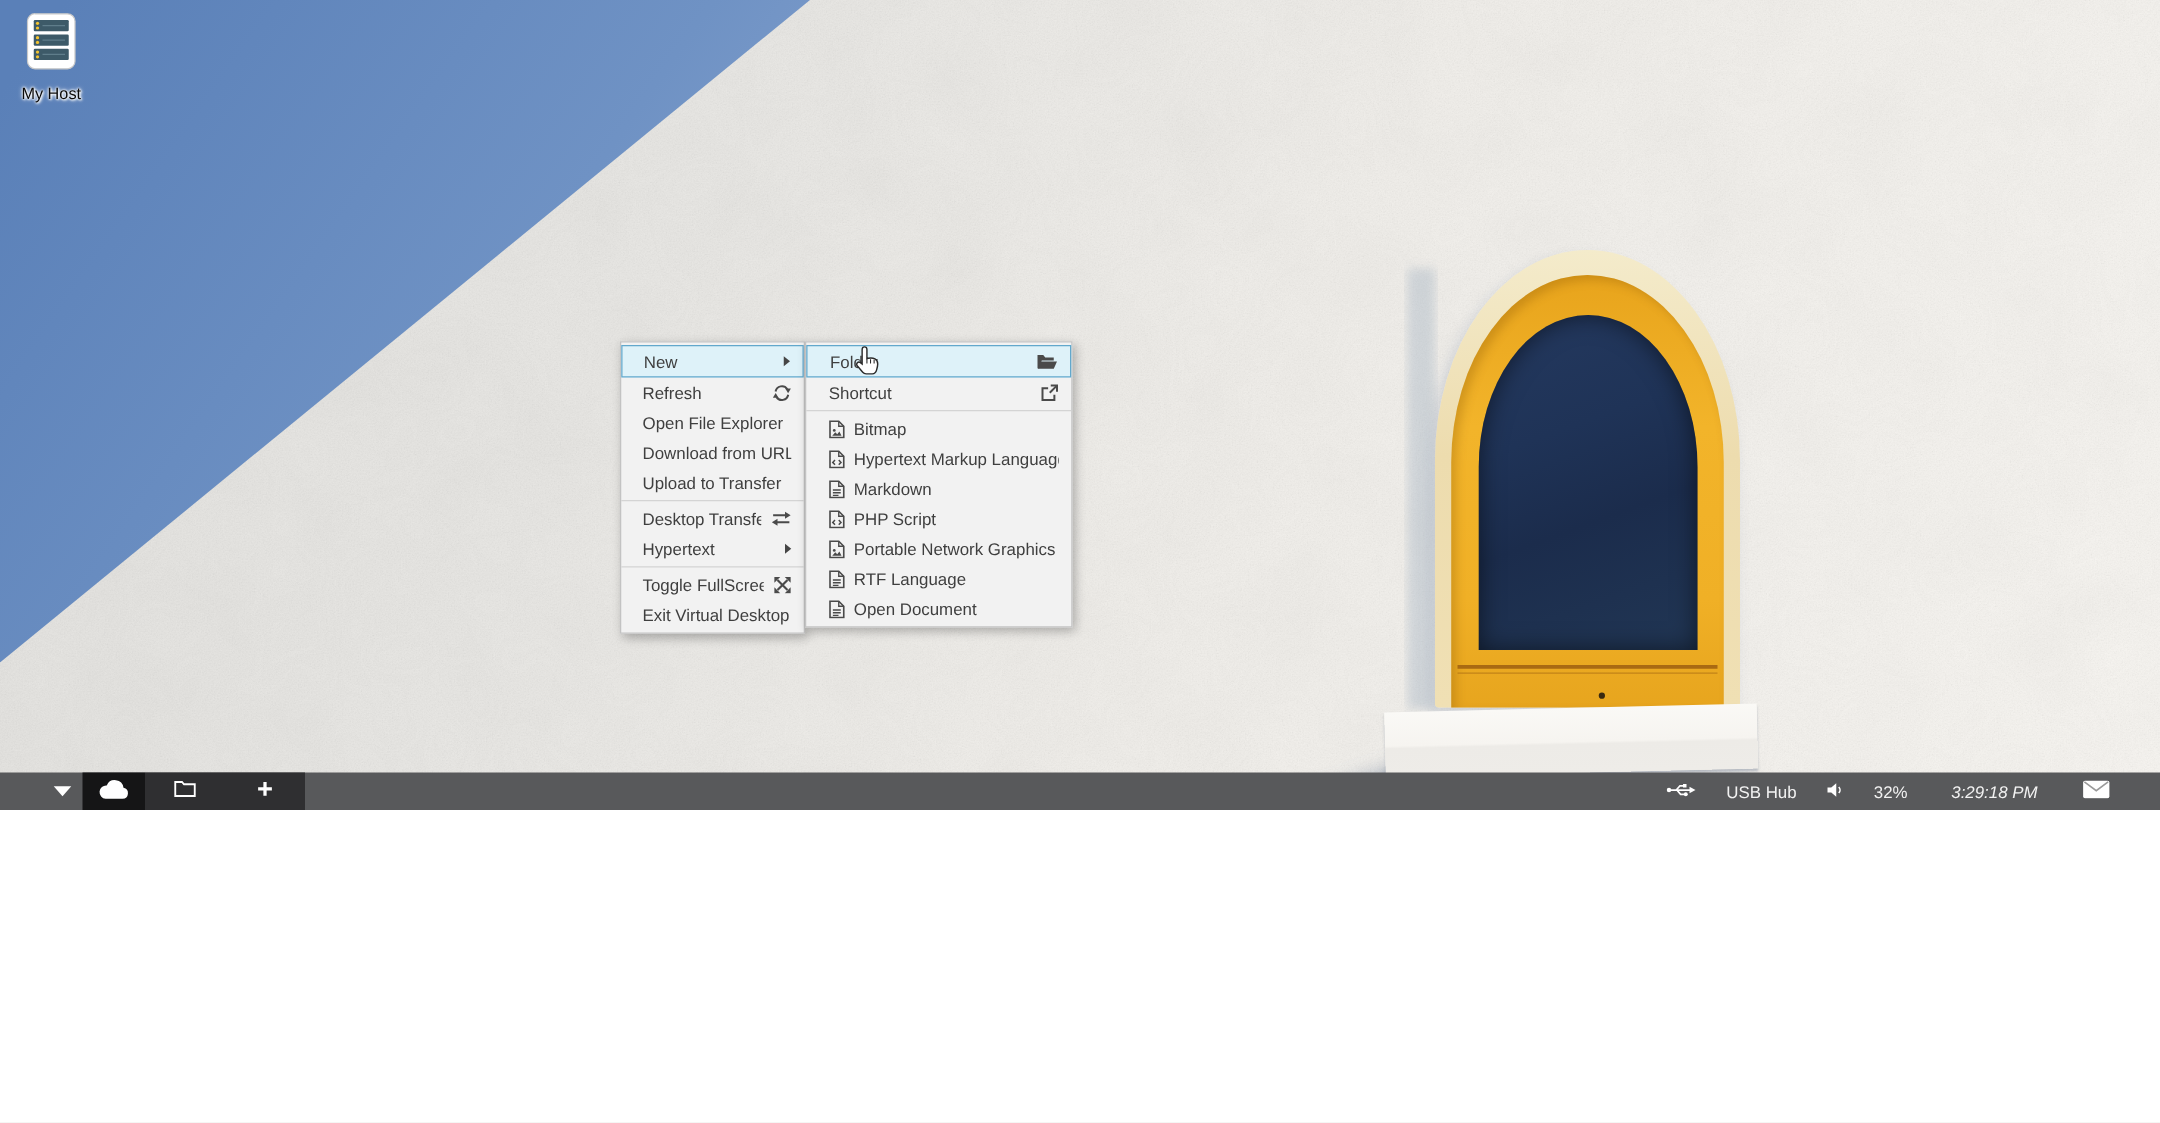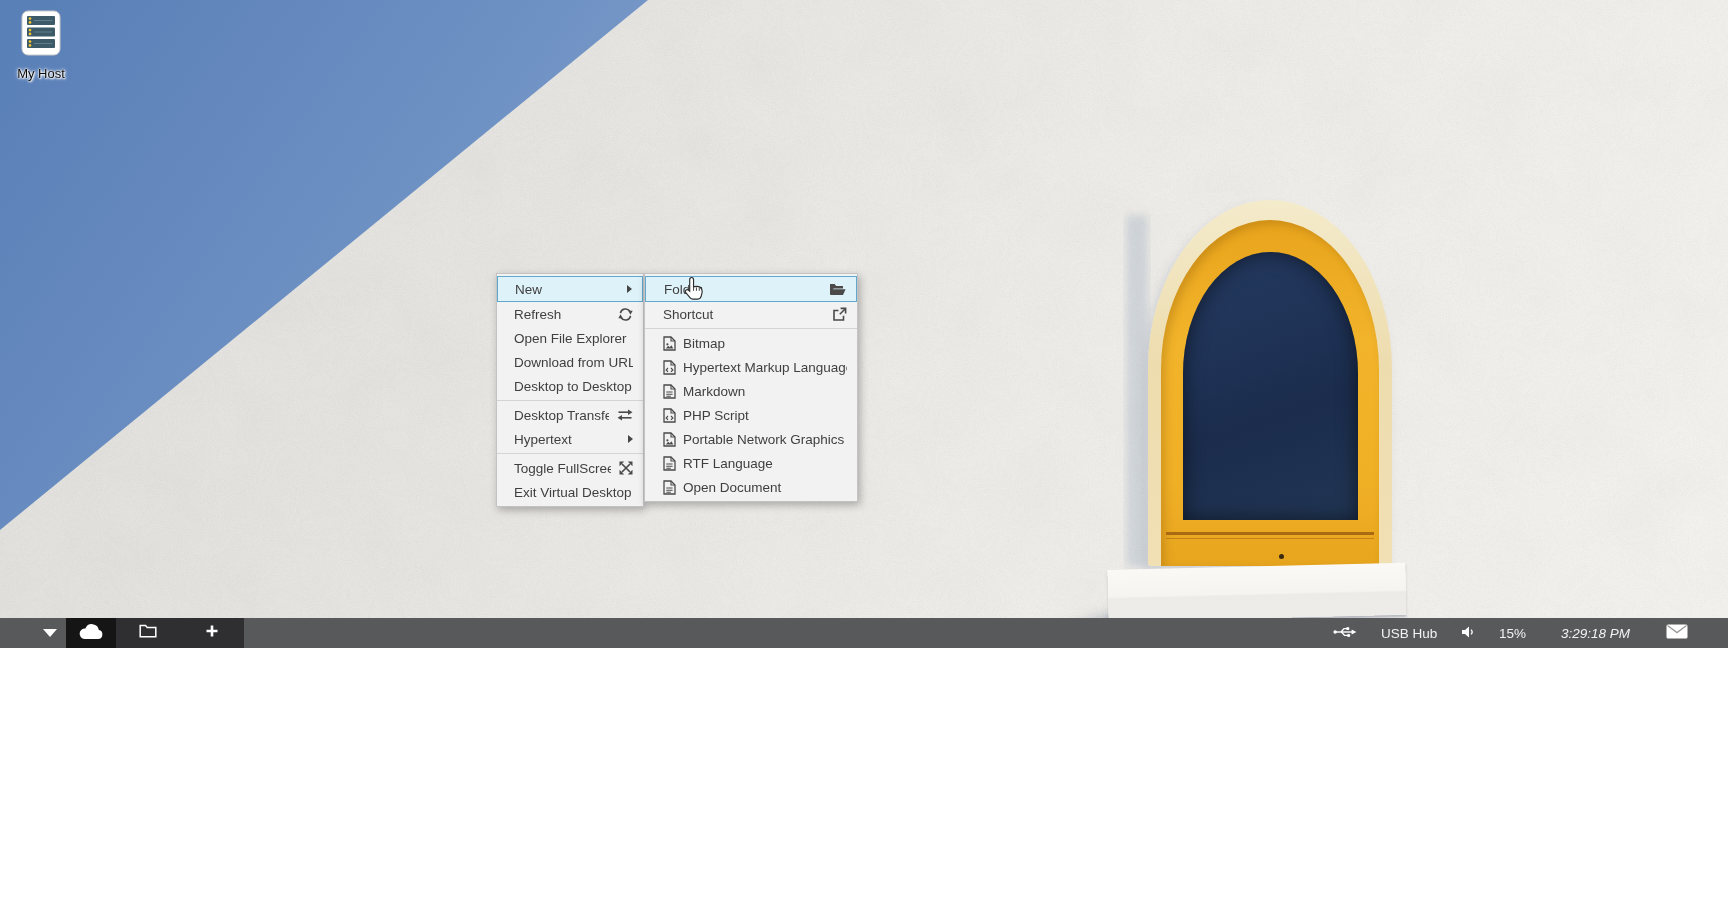--- a/index.html
+++ b/index.html
@@ -163,21 +163,21 @@
         </svg>
       </span>
     </div>
     <div class="mi">
       <span class="lbl">Open File Explorer</span>
     </div>
     <div class="mi">
       <span class="lbl">Download from URL</span>
     </div>
     <div class="mi">
-      <span class="lbl">Desktop to Desktop</span>
+      <span class="lbl">Upload to Transfer</span>
     </div>
     <div class="msep"></div>
     <div class="mi">
       <span class="lbl">Desktop Transfer</span>
       <span class="ticon">
         <svg width="16" height="14" viewBox="0 0 16 14">
           <path d="M1.5 4.2 H11.5" stroke="#4a4a4a" stroke-width="1.6"></path>
             <polygon points="11,1.4 15.5,4.2 11,7" fill="#4a4a4a"></polygon>
           <path d="M14.5 9.8 H4.5" stroke="#4a4a4a" stroke-width="1.6"></path>
             <polygon points="5,7 0.5,9.8 5,12.6" fill="#4a4a4a"></polygon>
@@ -352,21 +352,21 @@
       </span>
       <span>USB Hub</span>
     </div>
     <div class="tray tray-vol">
       <span>
         <svg width="14" height="14" viewBox="0 0 14 14">
           <polygon points="1,5 4,5 8,1.6 8,12.4 4,9 1,9" fill="#ffffff"></polygon>
           <path d="M10 4.6 a3.4 3.4 0 0 1 0 4.8" stroke="#ffffff" stroke-width="1.3" fill="none"></path>
         </svg>
       </span>
-      <span>15%</span>
+      <span>32%</span>
     </div>
     <div class="tray tray-clock">
       <span>3:29:18 PM</span>
     </div>
     <div class="tray tray-mail">
       <span>
         <svg width="22" height="15" viewBox="0 0 22 15">
           <rect x="0.5" y="0.5" width="21" height="14" rx="1.5" fill="#ffffff"></rect>
           <path d="M1.5 1.5 L11 8.6 L20.5 1.5" fill="none" stroke="#9a9a9a" stroke-width="1.3"></path>
         </svg>

